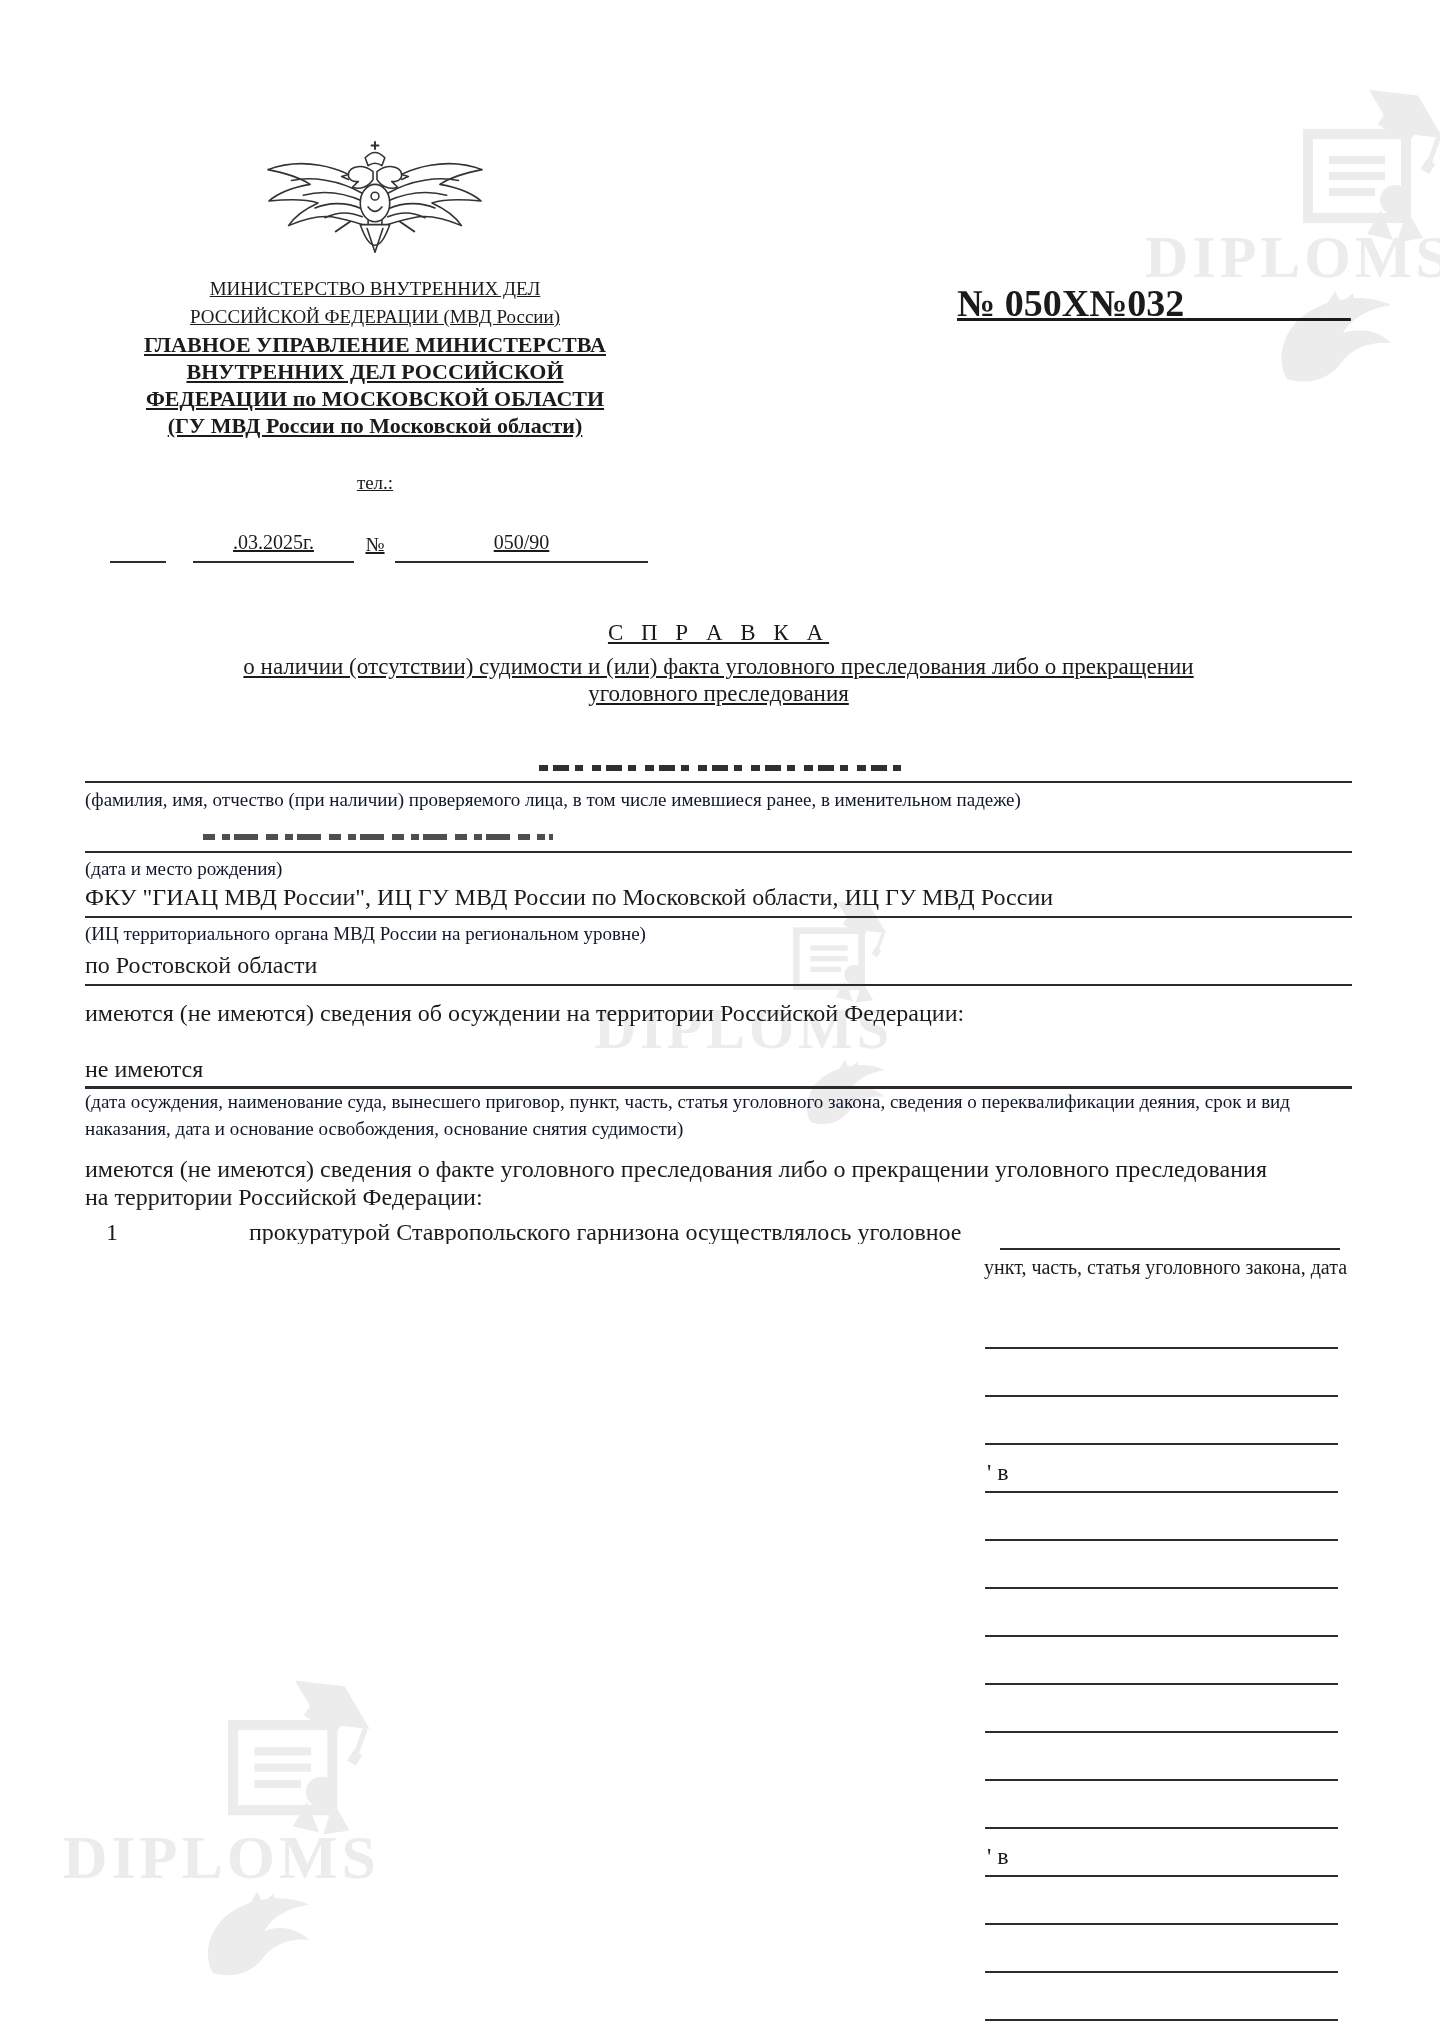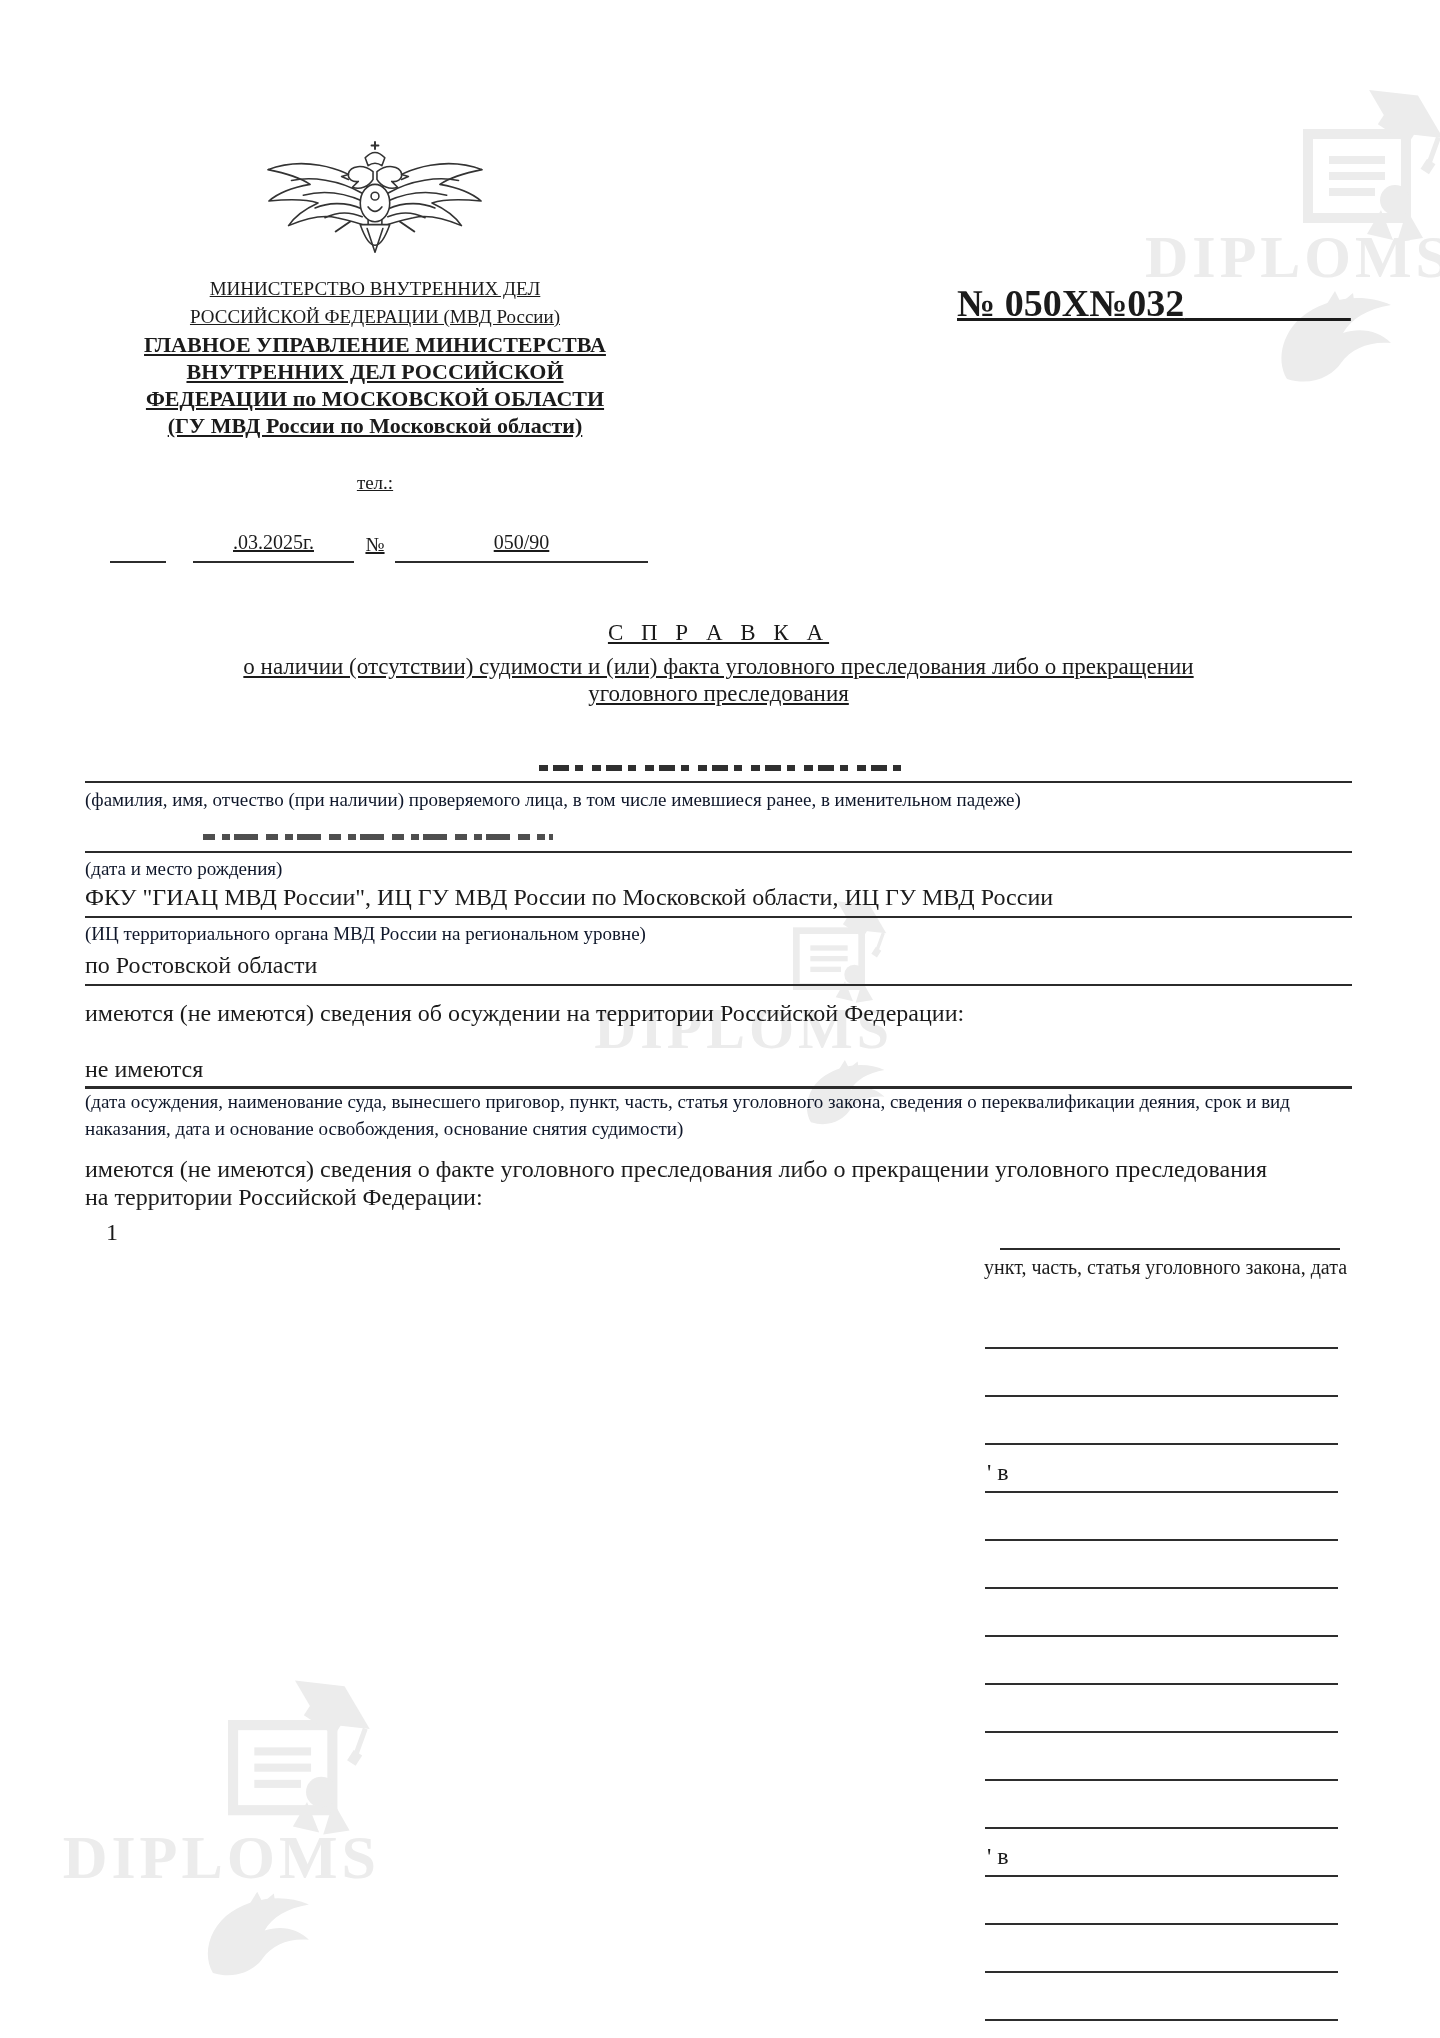--- a/index.html
+++ b/index.html
@@ -185,20 +185,21 @@
   <div class="val" style="left:85px; top:1000px">имеются (не имеются) сведения об осуждении на территории Российской Федерации:</div>
   <div class="val" style="left:85px; top:1056px">не имеются</div>
   <div class="rule thick" style="left:85px; top:1086px; width:1267px"></div>
   <div class="cap" style="top:1091px">(дата осуждения, наименование суда, вынесшего приговор, пункт, часть, статья уголовного закона, сведения о переквалификации деяния, срок и вид</div>
   <div class="cap" style="top:1118px">наказания, дата и основание освобождения, основание снятия судимости)</div>
 
   <div class="val" style="left:85px; top:1156px">имеются (не имеются) сведения о факте уголовного преследования либо о прекращении уголовного преследования</div>
   <div class="val" style="left:85px; top:1184px">на территории Российской Федерации:</div>
 
   <div class="val" style="left:106px; top:1219px">1</div>
+  <div class="item-text-clip">прокуратурой Ставропольского гарнизона осуществлялось уголовное</div>
 
   <div class="rule" style="left:1000px; top:1248px; width:340px"></div>
   <div class="right-caption">ункт, часть, статья уголовного закона, дата</div>
 
   <div class="blank-col">
     <div class="bl"></div>
     <div class="bl"></div>
     <div class="bl"></div>
     <div class="bl">
         <span class="pv">' в</span>

